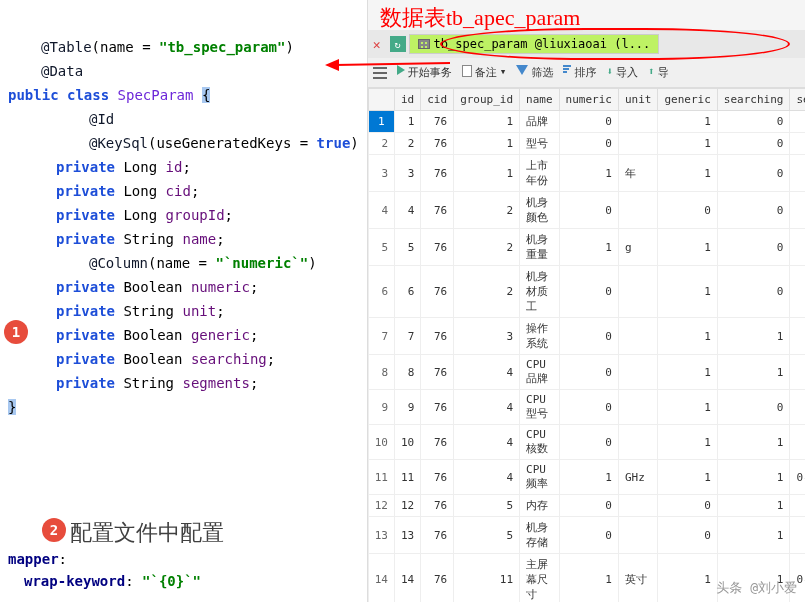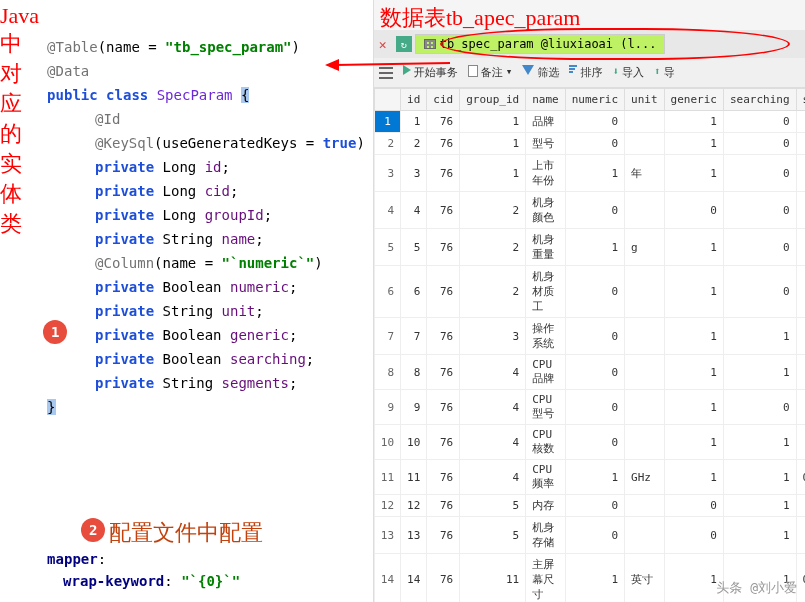--- a/index.html
+++ b/index.html
@@ -18,36 +18,36 @@
     .title-left {
       color: #ff0000; font-size: 22px; font-family: "KaiTi", serif;
       padding: 3px 0 5px 0;
     }
     .title-right {
       color: #ff0000; font-size: 22px; font-family: "KaiTi", serif;
       position: absolute; left: 380px; top: 3px; z-index: 10;
     }
     .code-block { font-family: Consolas, monospace; font-size: 14px; line-height: 24px; }
     .code-line { white-space: pre; }
-    .annotation { color: #737373; }
+    .annotation { color: #0f172a; margin-left: 33px; }
     .keyword { color: #1d4ed8; font-weight: bold; }
     .string { color: #008000; font-weight: bold; }
     .classname { color: #6d28d9; }
     .fieldname { color: #660e7a; }
     .ind2 { padding-left: 48px; }
     .highlight-brace { background: #a8c8f0; }
     .badge {
       position: absolute; width: 24px; height: 24px; border-radius: 50%;
       background: #e74c3c; color: #fff; display: flex;
       align-items: center; justify-content: center; font-weight: bold; font-size: 14px;
     }
     .badge1 { left: 4px; top: 320px; }
     .badge2 { left: 42px; top: 518px; }
     .config-title {
-      color: #c2410c; font-size: 22px; font-family: "KaiTi", serif;
+      color: #404040; font-size: 22px; font-family: "KaiTi", serif;
       position: absolute; left: 70px; top: 518px;
     }
     .yaml { font-family: Consolas, monospace; font-size: 14px; position: absolute; left: 8px; top: 548px; line-height: 22px; }
     .yaml-key { color: #000080; font-weight: bold; margin-top: 28px; }
     .yaml-val { color: #008000; font-weight: bold; }
     .arrow {
       position: absolute; left: 325px; top: 55px; z-index: 20;
     }
     .arrow-line { stroke: #ff0000; stroke-width: 2; fill: none; }
     .arrow-head { fill: #ff0000; }
@@ -95,21 +95,20 @@
     .watermark {
       position: absolute; right: 8px; bottom: 5px; color: #999; font-size: 13px;
     }
     .menu-icon { width: 14px; height: 12px; display: inline-flex; flex-direction: column; justify-content: space-between; }
     .menu-icon span { height: 2px; background: #666; }
   </style>
 </head>
 <body>
 
 <div class="container">
-  <div class="title-left">Java中对应的实体类</div>
   <div class="title-right">数据表tb_apec_param</div>
 
   <div class="left-pane">
     <div style="height:30px"></div>
     <div class="code-block">
       <div class="code-line"><span class="annotation">@Table</span><span>(name = </span><span class="string">"tb_spec_param"</span><span>)</span></div>
       <div class="code-line"><span class="annotation">@Data</span></div>
       <div class="code-line"><span class="keyword">public class </span><span class="classname">SpecParam </span><span class="highlight-brace">{</span></div>
       <div class="code-line ind2"><span class="annotation">@Id</span></div>
       <div class="code-line ind2"><span class="annotation">@KeySql</span><span>(useGeneratedKeys = </span><span class="keyword">true</span><span>)</span></div>

